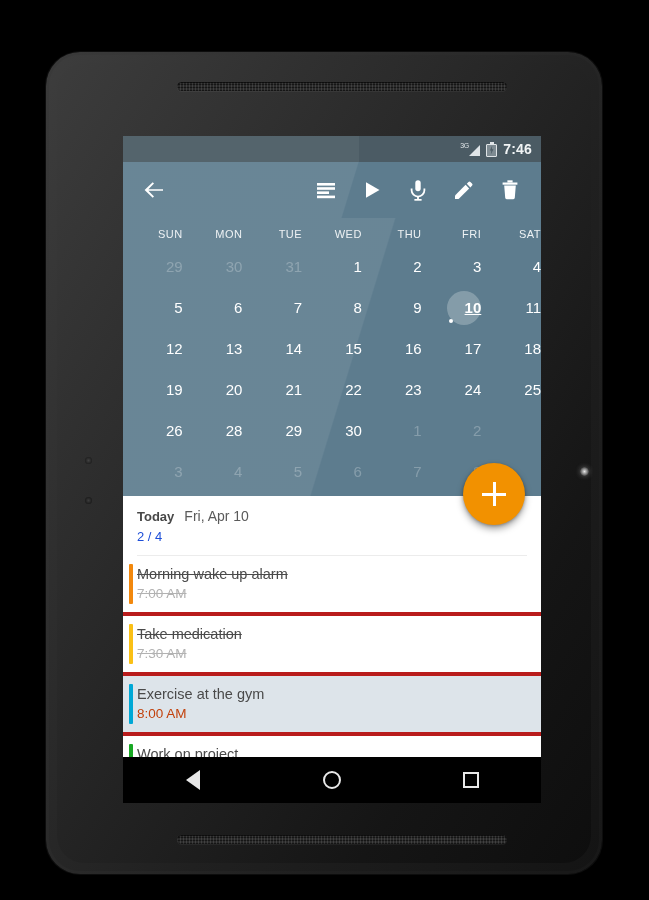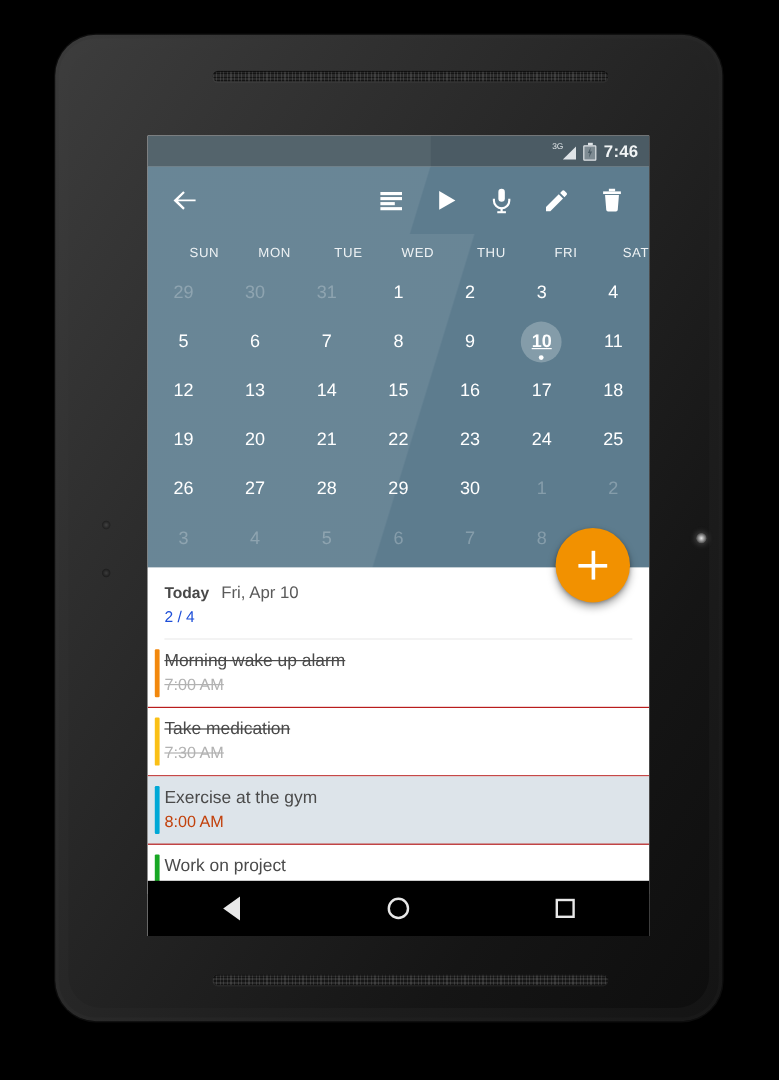--- a/index.html
+++ b/index.html
@@ -7,21 +7,21 @@
   html, body {
     width: 649px; height: 900px;
     background: #000000;
     font-family: "Liberation Sans", sans-serif;
     overflow: hidden;
   }
 
   
   #device-frame {
     position: absolute;
-    left: 46px; top: 29px;
+    left: 46px; top: 52px;
     width: 556px; height: 822px;
     border-radius: 34px;
     background: linear-gradient(118deg, #3a3a3a 0%, #323232 24%, #292929 47%, #1f1f1f 72%, #181818 100%);
     box-shadow: 0 0 0 1px #0d0d0d, 0 2px 12px rgba(0,0,0,0.9);
   }
   #device-inner-bezel {
     position: absolute;
     left: 3px; top: 3px; right: 3px; bottom: 3px;
     border-radius: 31px;
     background: linear-gradient(120deg, #3d3d3d 0%, #2e2e2e 30%, #202020 60%, #141414 100%);
@@ -167,21 +167,21 @@
     color: #eef2f4;
     letter-spacing: 0.5px;
   }
   .cal-week {
     position: relative; z-index: 2;
     display: grid; grid-template-columns: repeat(7, 1fr);
   }
   .cal-day {
     position: relative;
     height: 41px;
-    display: flex; align-items: center; justify-content: center;
+    display: flex; align-items: center; justify-content: flex-end;
     cursor: pointer;
   }
   .cal-day .daynum {
     font-size: 15px;
     color: #ffffff;
     font-weight: normal;
     position: relative; z-index: 2;
   }
   .cal-day.other-month .daynum { color: rgba(255,255,255,0.25); }
   .cal-day.selected .sel-circle {
@@ -223,21 +223,21 @@
   #task-header { padding: 12px 14px 0 14px; }
   #task-header-line { display: flex; align-items: baseline; gap: 10px; }
   #today-label { font-size: 13px; font-weight: bold; color: #484848; }
   #today-date { font-size: 14px; color: #5a5a5a; }
   #task-count { font-size: 13px; color: #1d4ed8; margin-top: 5px; }
 
   .task-row {
     position: relative;
     padding: 8px 14px 9px 14px;
     cursor: pointer;
-    border-bottom: 1px solid #b91c1c;
+    border-bottom: 4px solid #b91c1c;
   }
   .task-row.selected { background: #dde4ea; }
   .task-accent {
     position: absolute;
     left: 6px; top: 8px;
     width: 4px; height: 40px;
     border-radius: 1px;
   }
   .task-title { font-size: 14.5px; color: #4a4a4a; line-height: 20px; }
   .task-time { font-size: 13.5px; color: #c2410c; line-height: 19px; }
@@ -447,23 +447,20 @@
                 </div>
                 <div class="cal-day">
                   <span class="daynum">25</span>
                 </div>
               </div>
               <div class="cal-week">
                 <div class="cal-day">
                   <span class="daynum">26</span>
                 </div>
                 <div class="cal-day">
-                  <span class="daynum">27</span>
-                </div>
-                <div class="cal-day">
                   <span class="daynum">28</span>
                 </div>
                 <div class="cal-day">
                   <span class="daynum">29</span>
                 </div>
                 <div class="cal-day">
                   <span class="daynum">30</span>
                 </div>
                 <div class="cal-day other-month">
                   <span class="daynum">1</span>

